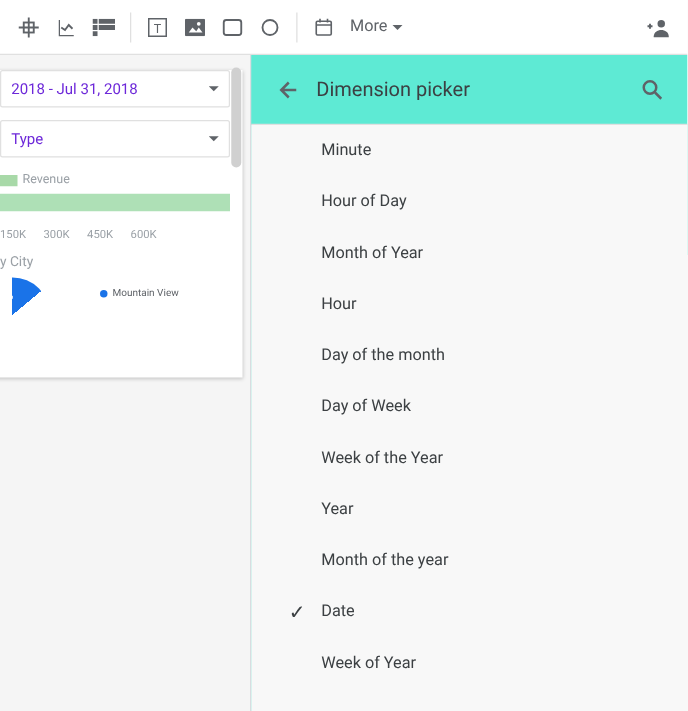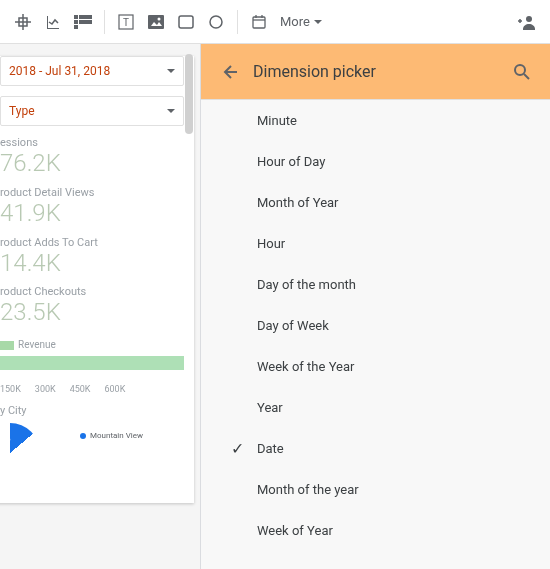--- a/index.html
+++ b/index.html
@@ -5,34 +5,34 @@
 * { margin: 0; padding: 0; box-sizing: border-box; }
 body { font-family: Roboto, Arial, sans-serif; width: 550px; height: 569px; overflow: hidden; background: #fff; color: #3c4043; font-size: 13px; }
 .toolbar { height: 44px; border-bottom: 1px solid #e0e0e0; display: flex; align-items: center; padding: 0 8px; background: #fff; }
 .toolbar .tool { width: 30px; height: 30px; display: flex; align-items: center; justify-content: center; color: #5f6368; cursor: pointer; }
 .toolbar .sep { width: 1px; height: 24px; background: #e0e0e0; margin: 0 6px; }
 .toolbar .more { display: flex; align-items: center; font-size: 13px; color: #5f6368; cursor: pointer; padding: 0 6px; justify-content: flex-end; }
 .toolbar .spacer { flex: 1; }
 .main { display: flex; height: calc(100% - 44px); }
 .canvas { width: 200px; background: #f5f5f5; padding-top: 12px; padding-right: 6px; overflow: hidden; position: relative; }
 .report { background: #fff; box-shadow: 0 1px 3px rgba(0,0,0,.2); margin-left: -20px; padding-left: 20px; padding-right: 10px; padding-bottom: 20px; overflow: hidden; }
-.date-range, .device-type { border: 1px solid #e0e0e0; border-radius: 2px; height: 30px; display: flex; align-items: center; justify-content: space-between; padding: 0 8px; font-size: 12px; color: #c2410c; margin-bottom: 10px; background: #fff; cursor: pointer; }
+.date-range, .device-type { border: 1px solid #e0e0e0; border-radius: 2px; height: 30px; display: flex; align-items: center; justify-content: space-between; padding: 0 8px; font-size: 12px; color: #6d28d9; margin-bottom: 10px; background: #fff; cursor: pointer; }
 .metric-label { font-size: 11px; color: #9aa0a6; margin-top: 8px; }
 .metric-value { font-size: 24px; color: #b8c9b3; font-weight: 300; line-height: 1.2; }
 .legend { display: flex; align-items: flex-end; font-size: 10px; color: #9aa0a6; margin: 12px 0 6px; }
 .legend .swatch { width: 14px; height: 9px; background: #a8d9a8; margin-right: 4px; }
 .bar { height: 14px; background: #aee0b6; margin-bottom: 14px; }
 .axis { display: flex; font-size: 9px; color: #9aa0a6; gap: 14px; }
 .bycity { font-size: 11px; color: #9aa0a6; margin-top: 10px; }
 .pie { width: 60px; height: 60px; border-radius: 50%; background: conic-gradient(#1a73e8 0 50deg, #fff 50deg 360deg); position: relative; margin-top: 6px; margin-left: -20px; }
 .pie span { position: absolute; left: 14px; top: 10px; font-size: 9px; color: #fff; }
 .pie-legend { position: absolute; left: 80px; display: flex; align-items: center; font-size: 8px; color: #5f6368; }
 .pie-legend .dot { width: 6px; height: 6px; border-radius: 50%; background: #1a73e8; margin-right: 4px; }
 .canvas-scroll { position: absolute; left: 185px; top: 10px; width: 8px; height: 80px; background: #d0d0d0; border-radius: 4px; }
-.panel { flex: 1; background: #fdba74; border-left: 1px solid #dadce0; display: flex; flex-direction: column; }
+.panel { flex: 1; background: #5eead4; border-left: 1px solid #dadce0; display: flex; flex-direction: column; }
 .panel-head { height: 56px; display: flex; align-items: center; padding: 0 16px; border-bottom: 1px solid #e0e0e0; }
 .panel-head .title { font-size: 16px; color: #3c4043; margin-left: 12px; flex: 1; }
 .icon-btn { width: 24px; height: 24px; display: flex; align-items: center; justify-content: center; color: #5f6368; cursor: pointer; }
 .list { flex: 1; overflow-y: auto; background: #f8f8f8; }
 .dim-item { height: 41px; display: flex; align-items: center; padding-left: 56px; font-size: 13px; color: #3c4043; cursor: pointer; position: relative; }
 .dim-item.selected::before { content: "✓"; position: absolute; left: 30px; font-size: 16px; color: #3c4043; }
 .arrow-down { display: inline-block; width: 0; height: 0; border-left: 4px solid transparent; border-right: 4px solid transparent; border-top: 4px solid #5f6368; margin-left: 4px; }
 svg { display: block; }
 </style>
 </head>
@@ -113,30 +113,20 @@
     <div class="canvas-scroll"></div>
     <div class="report">
       <div class="date-range">
         <span>2018 - Jul 31, 2018</span>
         <span class="arrow-down"></span>
       </div>
       <div class="device-type">
         <span>Type</span>
         <span class="arrow-down"></span>
       </div>
-      <div id="metrics">
-          <div class="metric-label">essions</div>
-          <div class="metric-value">76.2K</div>
-          <div class="metric-label">roduct Detail Views</div>
-          <div class="metric-value">41.9K</div>
-          <div class="metric-label">roduct Adds To Cart</div>
-          <div class="metric-value">14.4K</div>
-          <div class="metric-label">roduct Checkouts</div>
-          <div class="metric-value">23.5K</div>
-        </div>
       <div class="legend">
         <div class="swatch"></div>
         <span>Revenue</span>
       </div>
       <div class="bar"></div>
       <div class="axis" id="axis">
           <span>150K</span>
           <span>300K</span>
           <span>450K</span>
           <span>600K</span>
@@ -171,18 +161,18 @@
     </div>
     <div class="list" id="dim-list">
         <div class="dim-item">Minute</div>
         <div class="dim-item">Hour of Day</div>
         <div class="dim-item">Month of Year</div>
         <div class="dim-item">Hour</div>
         <div class="dim-item">Day of the month</div>
         <div class="dim-item">Day of Week</div>
         <div class="dim-item">Week of the Year</div>
         <div class="dim-item">Year</div>
+        <div class="dim-item">Month of the year</div>
         <div class="dim-item selected">Date</div>
-        <div class="dim-item">Month of the year</div>
         <div class="dim-item">Week of Year</div>
       </div>
   </div>
 </div>
 
 </body></html>

